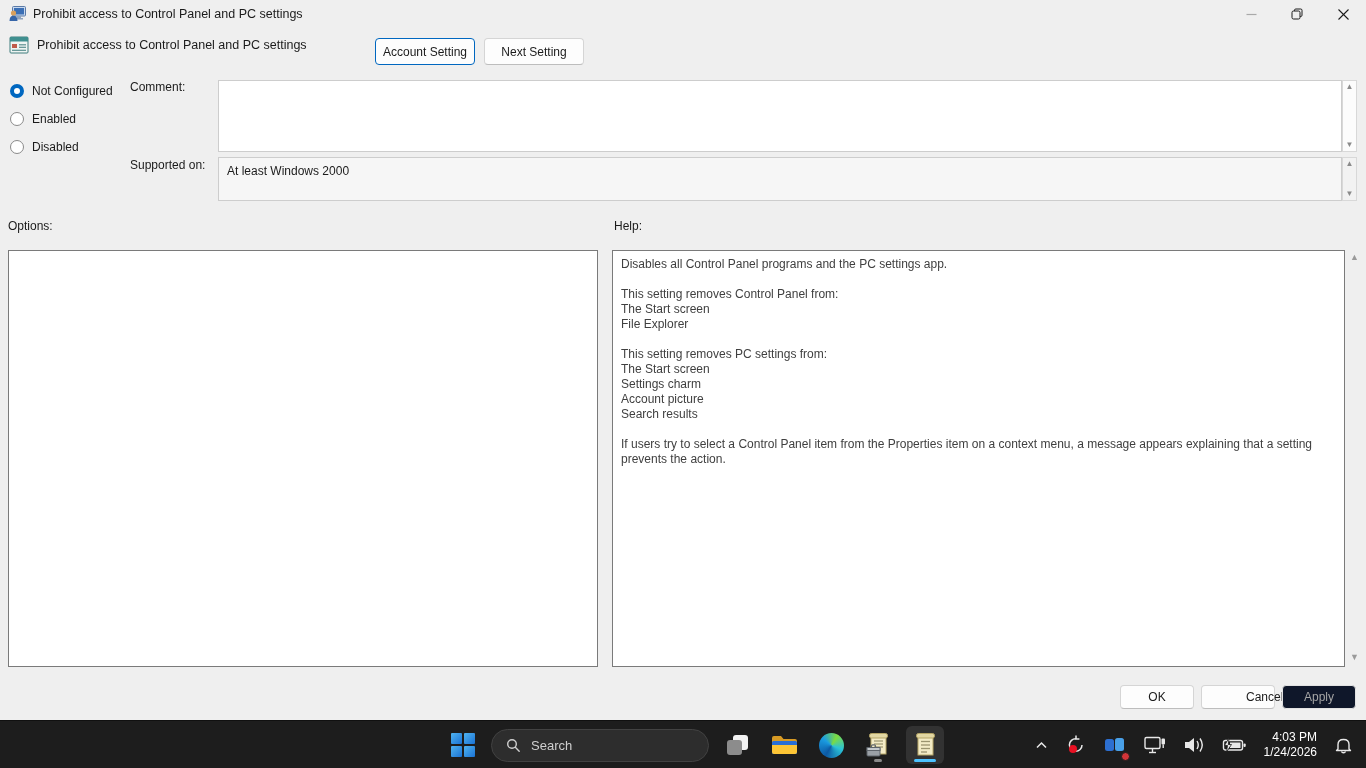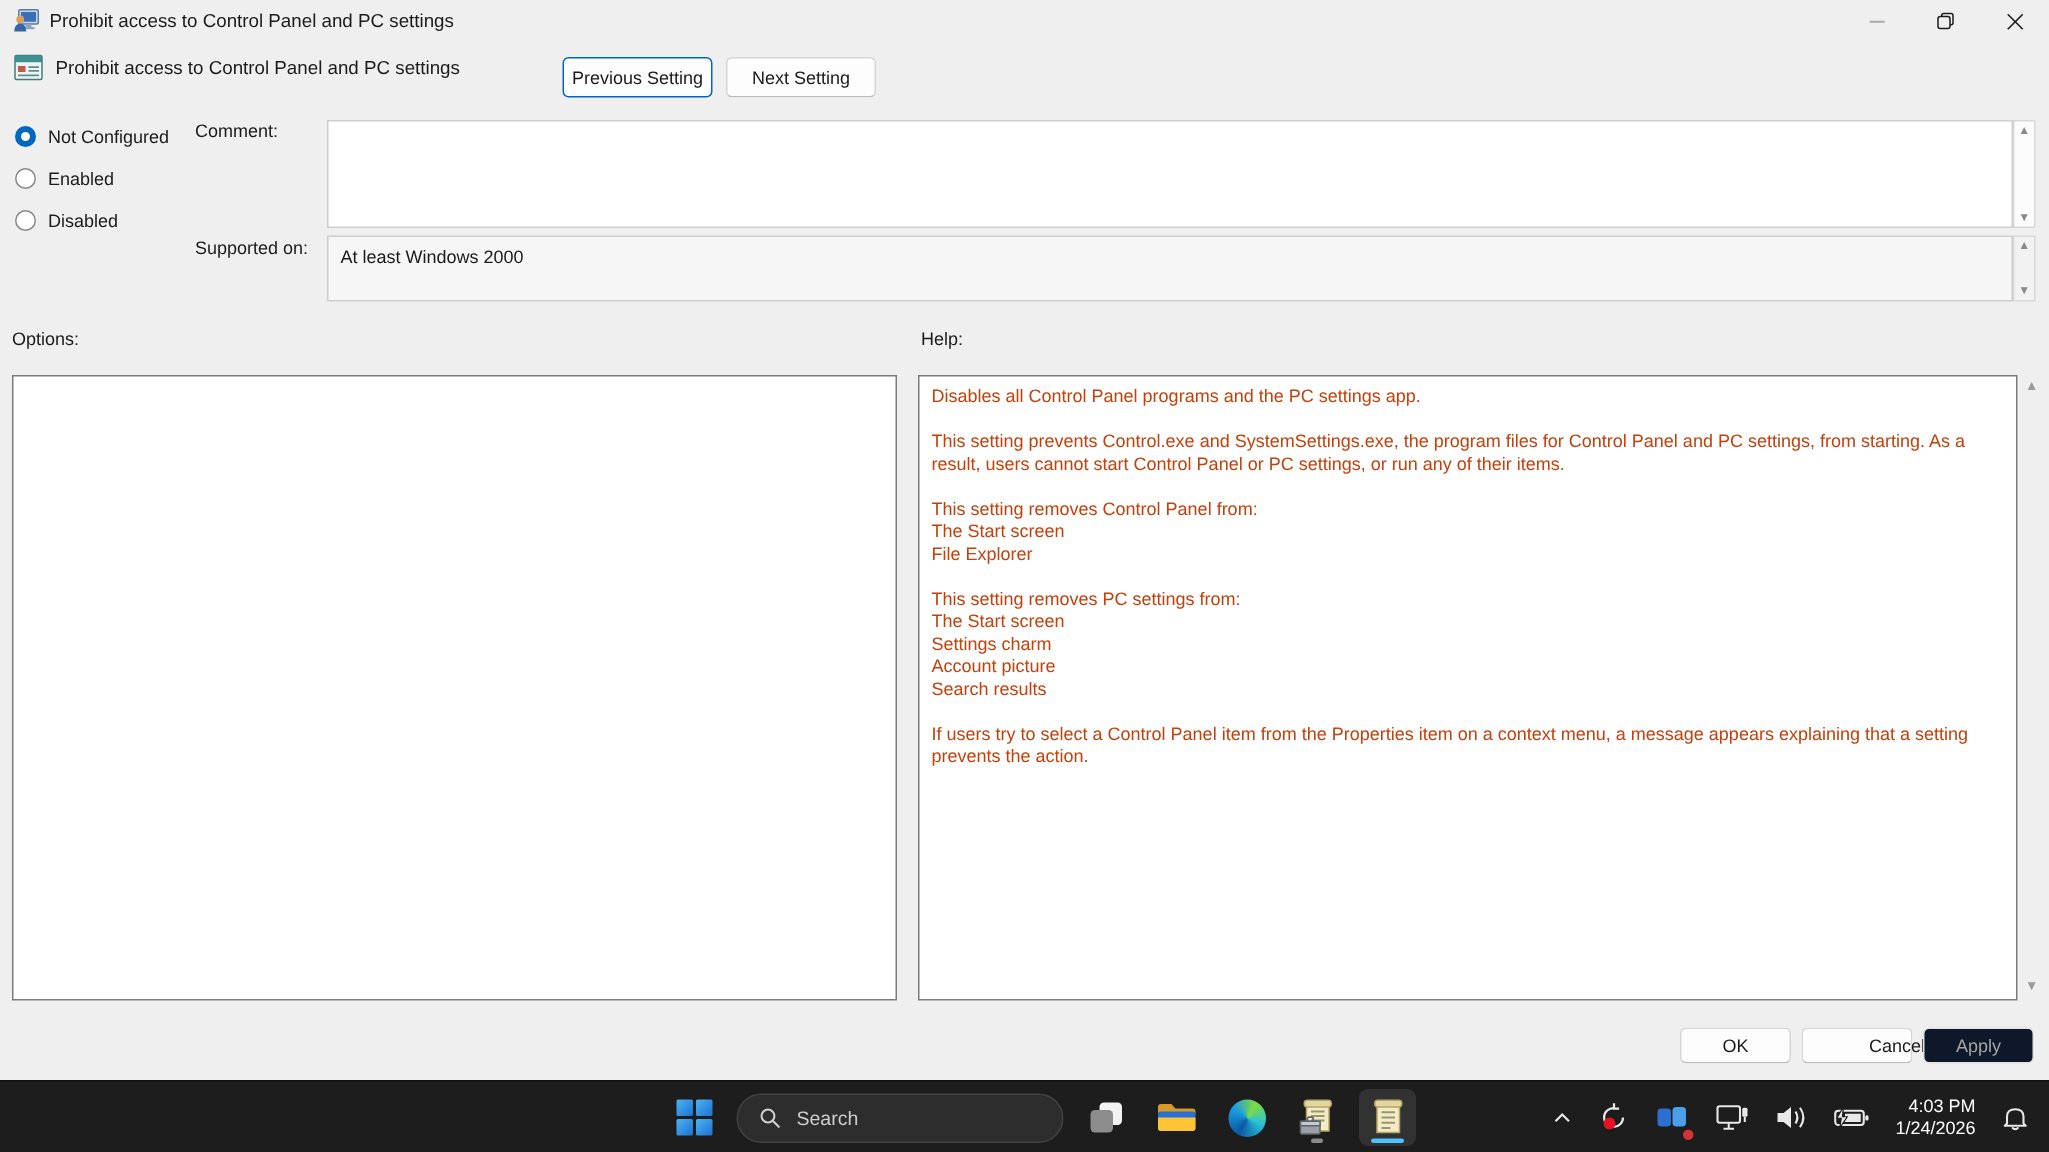--- a/index.html
+++ b/index.html
@@ -44,21 +44,21 @@
     padding:2px 0; }
   .mini-scroll .arr { font-size:8px; color:#8a8a8a; line-height:8px; }
 
   
   .section-label { position:absolute; font-size:12px; color:#1b1b1b; }
   .options-panel { position:absolute; left:8px; top:250px; width:590px; height:417px;
     background:#ffffff; border:1px solid #7a7a7a; }
   .help-panel { position:absolute; left:612px; top:250px; width:733px; height:417px;
     background:#ffffff; border:1px solid #7a7a7a; overflow:hidden;
     padding:6px 8px; }
-  .help-para { font-size:12px; line-height:15px; color:#c2410c; white-space:pre-line;
+  .help-para { font-size:12px; line-height:15px; color:#404040; white-space:pre-line;
     margin-bottom:15px; }
   .panel-scroll-arrow { position:absolute; font-size:9px; color:#9a9a9a; }
 
   
   .footer-btn { position:absolute; top:685px; width:74px; height:24px; }
   .btn-ok { left:1120px; }
   .btn-cancel { left:1201px;padding-left:44px; }
   .btn-apply { left:1282px; background:#0f172a; border-color:#e2e2e2; color:#a5a5a5; }
 
   
@@ -126,21 +126,21 @@
 
   <svg class="header-icon" viewBox="0 0 20 20">
     <rect x="1" y="2" width="18" height="16" rx="1" fill="#eef4f2" stroke="#3f7d7d"></rect>
     <rect x="1" y="2" width="18" height="4.5" fill="#3f8f8f"></rect>
     <rect x="3" y="9" width="5" height="4" fill="#c05a4a"></rect>
     <line x1="10" y1="9.8" x2="17" y2="9.8" stroke="#5a8f8f" stroke-width="1.2"></line>
     <line x1="10" y1="12.3" x2="17" y2="12.3" stroke="#5a8f8f" stroke-width="1.2"></line>
     <line x1="3" y1="15.3" x2="17" y2="15.3" stroke="#5a8f8f" stroke-width="1.2"></line>
   </svg>
   <span class="setting-title">Prohibit access to Control Panel and PC settings</span>
-  <button class="btn btn-prev">Previous Setting</button>
+  <button class="btn btn-prev">Account Setting</button>
   <button class="btn btn-next">Next Setting</button>
 
   <div class="radio-row selected" style="top:84px;">
     <span class="radio-circle"></span>
     <span class="radio-label">Not Configured</span>
   </div>
   <div class="radio-row" style="top:112px;">
     <span class="radio-circle"></span>
     <span class="radio-label">Enabled</span>
   </div>
@@ -164,21 +164,20 @@
   </div>
 
   <span class="section-label" style="left:8px; top:219px;">Options:</span>
   <span class="section-label" style="left:614px; top:219px;">Help:</span>
 
   <div class="options-panel"></div>
 
   <div class="help-panel">
     <div>
         <div class="help-para">Disables all Control Panel programs and the PC settings app.</div>
-        <div class="help-para">This setting prevents Control.exe and SystemSettings.exe, the program files for Control Panel and PC settings, from starting. As a result, users cannot start Control Panel or PC settings, or run any of their items.</div>
         <div class="help-para">This setting removes Control Panel from:
 The Start screen
 File Explorer</div>
         <div class="help-para">This setting removes PC settings from:
 The Start screen
 Settings charm
 Account picture
 Search results</div>
         <div class="help-para">If users try to select a Control Panel item from the Properties item on a context menu, a message appears explaining that a setting prevents the action.</div>
       </div>

